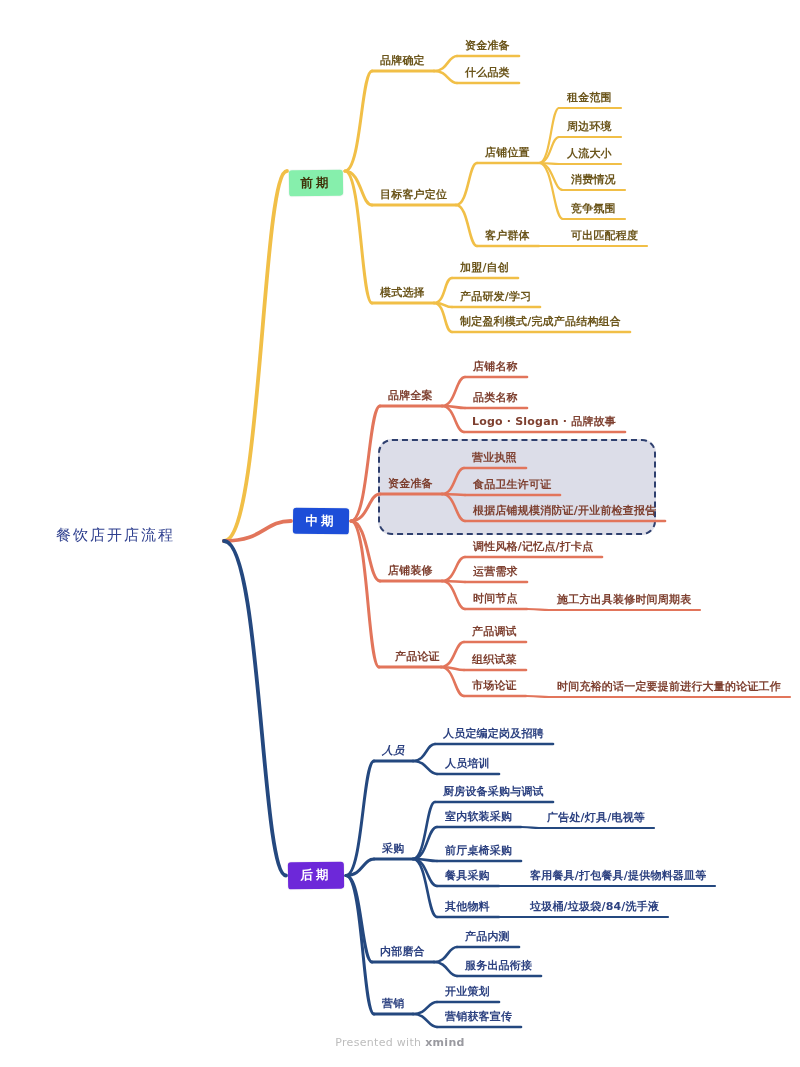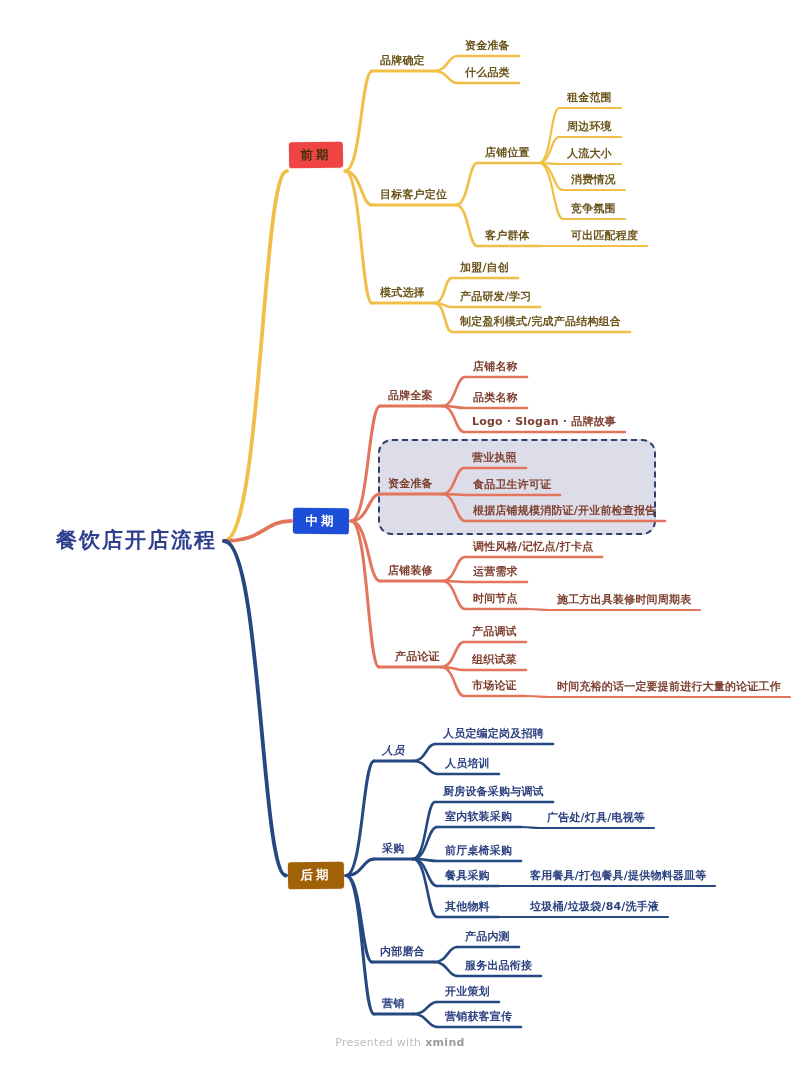--- a/index.html
+++ b/index.html
@@ -5,21 +5,21 @@
   html,body{margin:0;padding:0;background:#fff;}
   #canvas{position:relative;width:800px;height:1067px;background:#ffffff;overflow:hidden;
           font-family:"DejaVu Sans",sans-serif;}
   #cert-box{position:absolute;z-index:0;background:#dcdde8;border:2px dashed #2e3f6e;border-radius:14px;}
   #lines{position:absolute;left:0;top:0;z-index:1;pointer-events:none;}
   #nodes-layer .topic{position:absolute;z-index:2;font-size:11px;font-weight:700;line-height:13px;
           white-space:nowrap;letter-spacing:0.2px;cursor:default;}
   .stage-box{position:absolute;z-index:2;display:flex;align-items:center;justify-content:center;
           font-size:12.5px;font-weight:800;letter-spacing:3px;border-radius:3px;
           box-shadow:0 0 0 1px rgba(0,0,0,0.03);}
-  #root-label{position:absolute;z-index:2;font-size:21px;font-weight:700;letter-spacing:2px;
+  #root-label{position:absolute;z-index:2;font-size:15px;font-weight:400;letter-spacing:2px;
           color:#2e3f8e;white-space:nowrap;}
   #footer{position:absolute;z-index:2;left:0;right:0;top:1036px;text-align:center;
           font-size:11px;color:#bdbdbd;letter-spacing:0.3px;}
   #footer b{color:#9a9aa0;font-weight:700;}
 </style>
 </head>
 <body>
 
 <div id="canvas">
   <div id="cert-box" style="left: 378px; top: 439px; width: 274px; height: 92px;"></div>
@@ -127,21 +127,21 @@
       <path d="M457,976 L541,976" stroke="#24487f" stroke-width="2.6" fill="none" stroke-linecap="round"></path>
       <path d="M346,875.5 C362.8,875.5 362.8,1014 374,1014" stroke="#24487f" stroke-width="3" fill="none" stroke-linecap="round"></path>
       <path d="M374,1014 L413,1014" stroke="#24487f" stroke-width="3" fill="none" stroke-linecap="round"></path>
       <path d="M413,1014 C427.4,1014 427.4,1002 437,1002" stroke="#24487f" stroke-width="2.6" fill="none" stroke-linecap="round"></path>
       <path d="M437,1002 L499,1002" stroke="#24487f" stroke-width="2.6" fill="none" stroke-linecap="round"></path>
       <path d="M413,1014 C427.4,1014 427.4,1027 437,1027" stroke="#24487f" stroke-width="2.6" fill="none" stroke-linecap="round"></path>
       <path d="M437,1027 L521,1027" stroke="#24487f" stroke-width="2.6" fill="none" stroke-linecap="round"></path>
     </svg>
   <div id="root-label" style="left: 56px; top: 526px; color: rgb(46, 63, 142);">餐饮店开店流程</div>
   <div id="nodes-layer">
-      <div class="stage-box" style="left: 289px; top: 142px; width: 54px; height: 26px; background: #ef4444; color: rgb(63, 49, 8); transform: rotate(-0.8deg);">前期</div>
+      <div class="stage-box" style="left: 289px; top: 170px; width: 54px; height: 26px; background: #86efac; color: rgb(63, 49, 8); transform: rotate(-0.8deg);">前期</div>
       <div class="topic" style="left: 380px; top: 54px; color: rgb(107, 85, 27);">品牌确定</div>
       <div class="topic" style="left: 465px; top: 39px; color: rgb(107, 85, 27);">资金准备</div>
       <div class="topic" style="left: 465px; top: 66px; color: rgb(107, 85, 27);">什么品类</div>
       <div class="topic" style="left: 380px; top: 188px; color: rgb(107, 85, 27);">目标客户定位</div>
       <div class="topic" style="left: 485px; top: 146px; color: rgb(107, 85, 27);">店铺位置</div>
       <div class="topic" style="left: 567px; top: 91px; color: rgb(107, 85, 27);">租金范围</div>
       <div class="topic" style="left: 567px; top: 120px; color: rgb(107, 85, 27);">周边环境</div>
       <div class="topic" style="left: 567px; top: 147px; color: rgb(107, 85, 27);">人流大小</div>
       <div class="topic" style="left: 571px; top: 173px; color: rgb(107, 85, 27);">消费情况</div>
       <div class="topic" style="left: 571px; top: 202px; color: rgb(107, 85, 27);">竞争氛围</div>
@@ -163,21 +163,21 @@
       <div class="topic" style="left: 388px; top: 564px; color: rgb(126, 64, 48);">店铺装修</div>
       <div class="topic" style="left: 473px; top: 540px; color: rgb(126, 64, 48);">调性风格/记忆点/打卡点</div>
       <div class="topic" style="left: 473px; top: 565px; color: rgb(126, 64, 48);">运营需求</div>
       <div class="topic" style="left: 473px; top: 592px; color: rgb(126, 64, 48);">时间节点</div>
       <div class="topic" style="left: 557px; top: 593px; color: rgb(126, 64, 48);">施工方出具装修时间周期表</div>
       <div class="topic" style="left: 387px; top: 650px; color: rgb(126, 64, 48); margin-left: 8px;">产品论证</div>
       <div class="topic" style="left: 472px; top: 625px; color: rgb(126, 64, 48);">产品调试</div>
       <div class="topic" style="left: 472px; top: 653px; color: rgb(126, 64, 48);">组织试菜</div>
       <div class="topic" style="left: 472px; top: 679px; color: rgb(126, 64, 48);">市场论证</div>
       <div class="topic" style="left: 557px; top: 680px; color: rgb(126, 64, 48);">时间充裕的话一定要提前进行大量的论证工作</div>
-      <div class="stage-box" style="left: 288px; top: 862px; width: 56px; height: 27px; background: #a16207; color: rgb(255, 255, 255); transform: rotate(-0.8deg);">后期</div>
+      <div class="stage-box" style="left: 288px; top: 862px; width: 56px; height: 27px; background: #6d28d9; color: rgb(255, 255, 255); transform: rotate(-0.8deg);">后期</div>
       <div class="topic" style="left: 382px; top: 744px; color: rgb(44, 65, 128); font-style: italic;">人员</div>
       <div class="topic" style="left: 443px; top: 727px; color: rgb(44, 65, 128);">人员定编定岗及招聘</div>
       <div class="topic" style="left: 445px; top: 757px; color: rgb(44, 65, 128);">人员培训</div>
       <div class="topic" style="left: 382px; top: 842px; color: rgb(44, 65, 128);">采购</div>
       <div class="topic" style="left: 443px; top: 785px; color: rgb(44, 65, 128);">厨房设备采购与调试</div>
       <div class="topic" style="left: 445px; top: 810px; color: rgb(44, 65, 128);">室内软装采购</div>
       <div class="topic" style="left: 547px; top: 811px; color: rgb(44, 65, 128);">广告处/灯具/电视等</div>
       <div class="topic" style="left: 445px; top: 844px; color: rgb(44, 65, 128);">前厅桌椅采购</div>
       <div class="topic" style="left: 445px; top: 869px; color: rgb(44, 65, 128);">餐具采购</div>
       <div class="topic" style="left: 530px; top: 869px; color: rgb(44, 65, 128);">客用餐具/打包餐具/提供物料器皿等</div>

